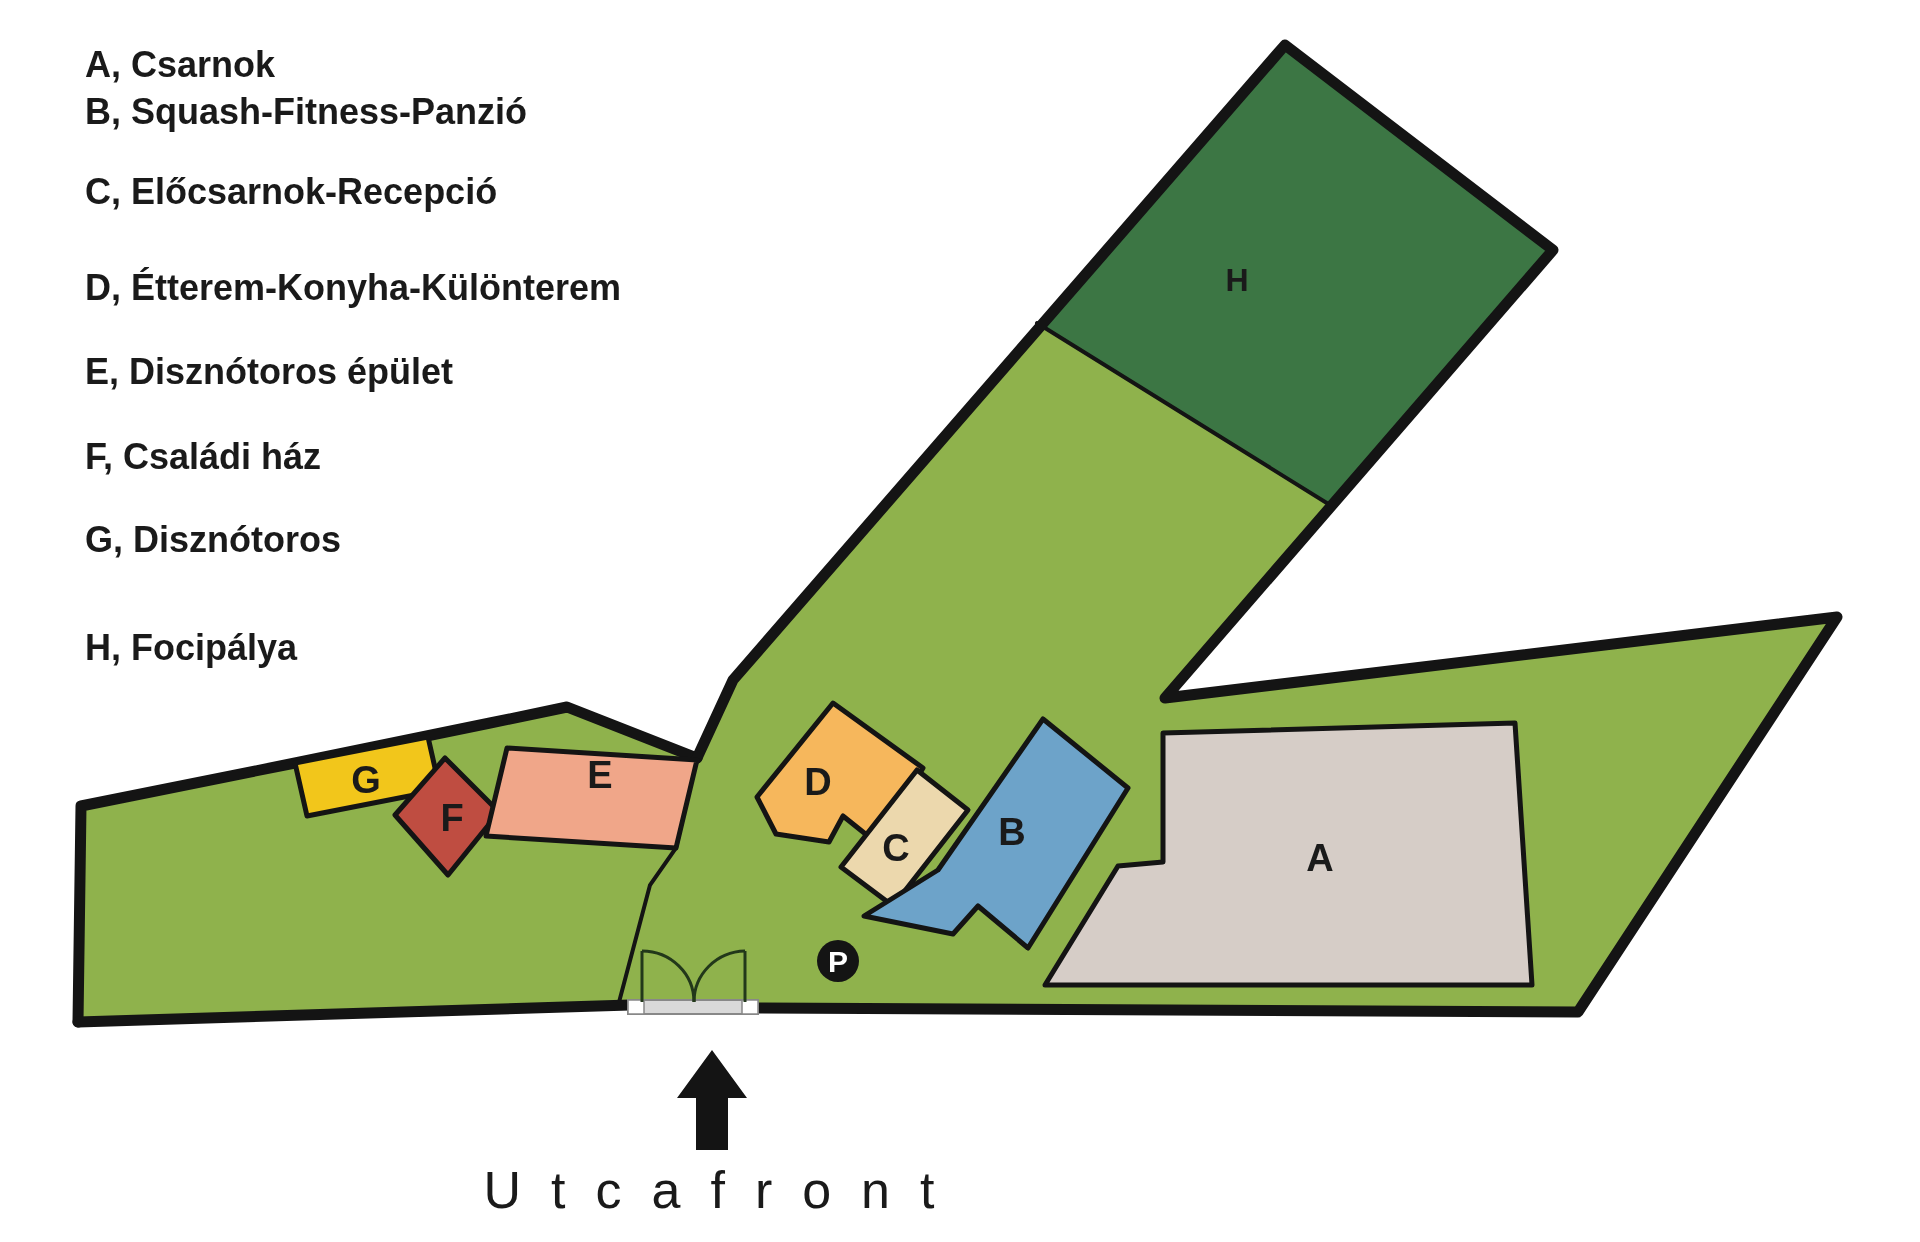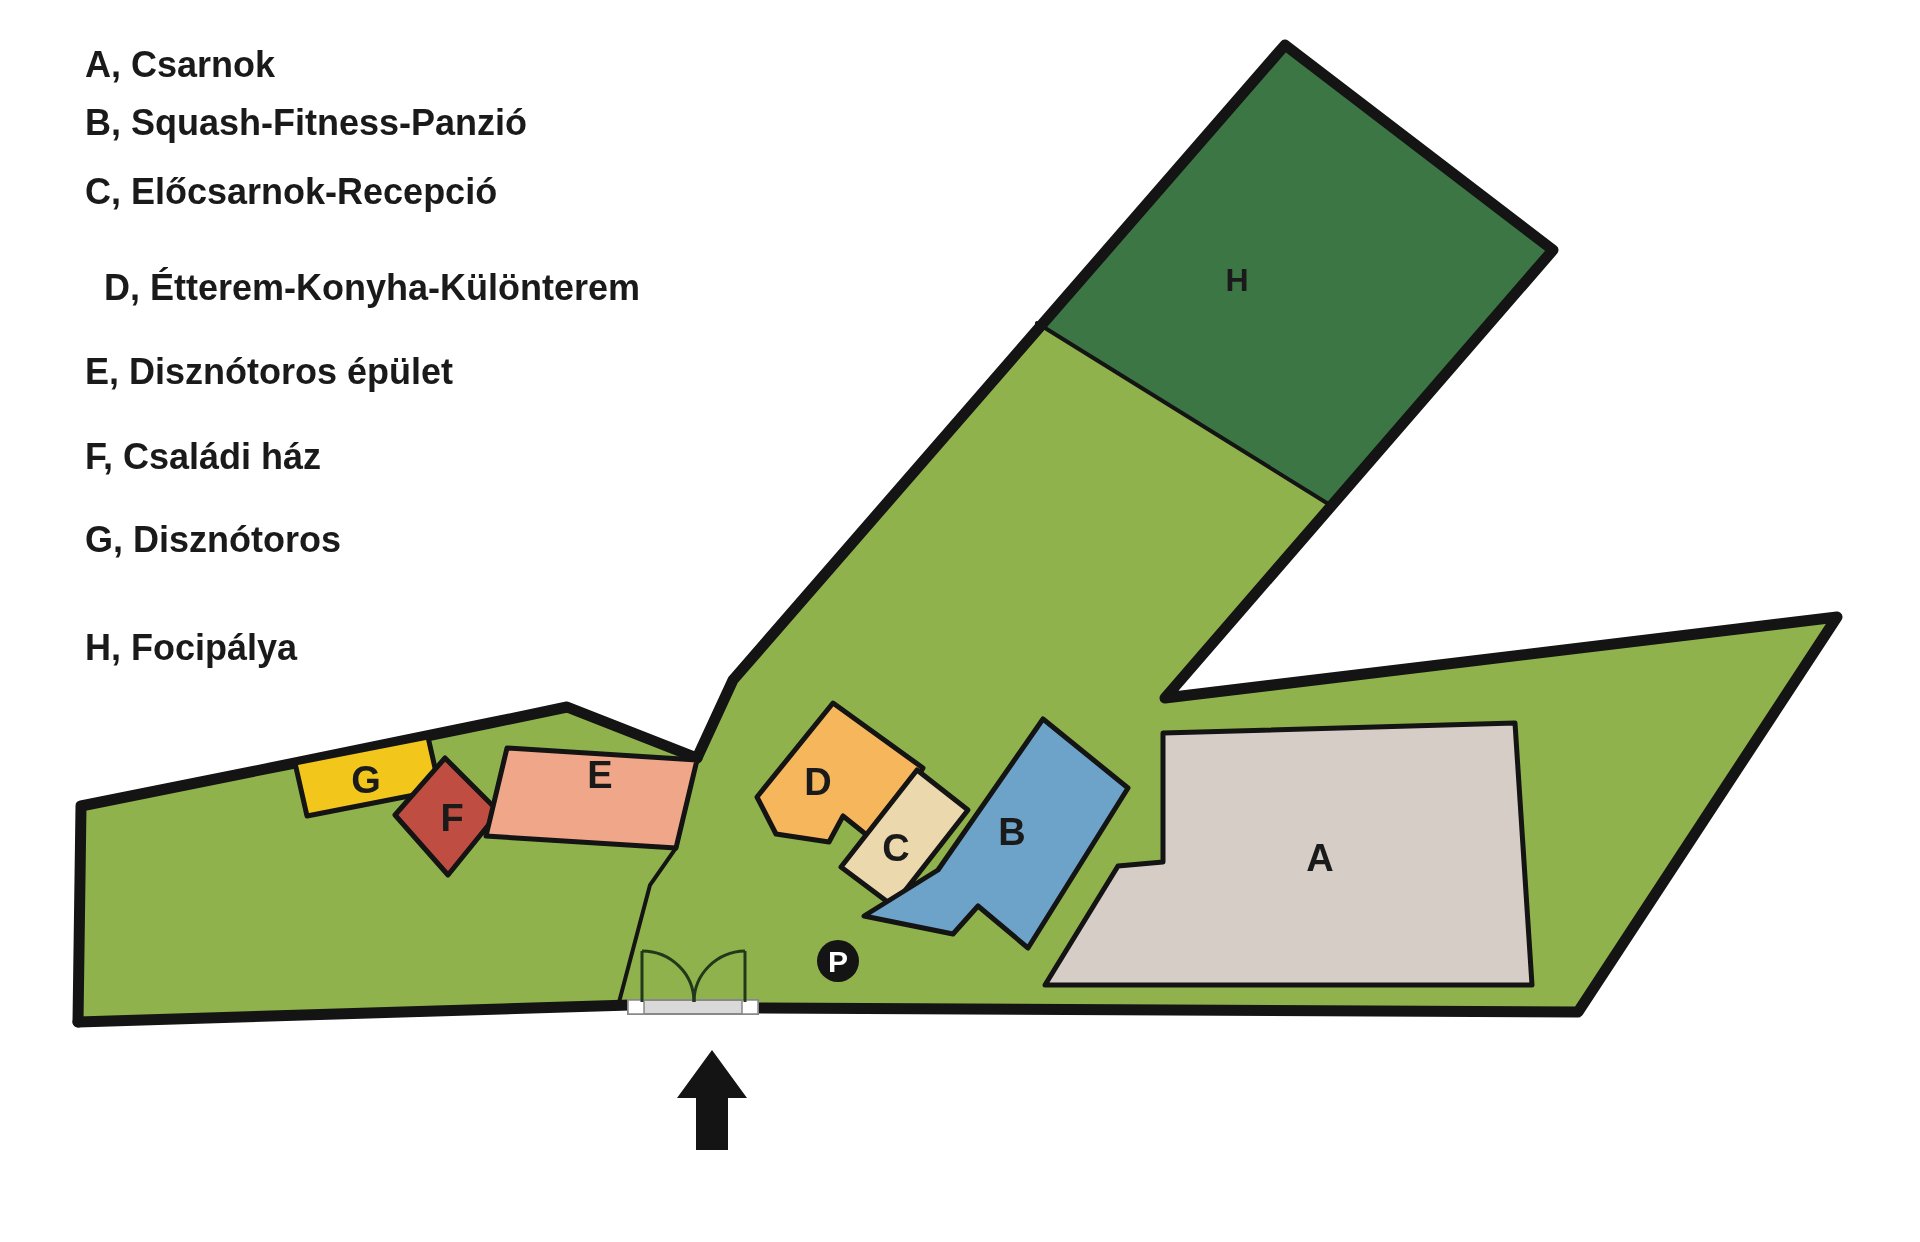--- a/index.html
+++ b/index.html
@@ -4,23 +4,23 @@
 <style>
   html,body{margin:0;padding:0;background:#ffffff;}
   #stage{position:relative;width:1920px;height:1242px;background:#ffffff;overflow:hidden;
          font-family:"Liberation Sans", sans-serif;}
   #map-svg{position:absolute;left:0;top:0;}
   #map-svg text{font-family:"Liberation Sans", sans-serif;font-weight:bold;fill:#1a1a1a;}
   .legend{position:absolute;left:85px;top:0;width:700px;}
   .legend-item{position:absolute;left:0;font-size:36px;font-weight:bold;color:#1a1a1a;
                white-space:nowrap;line-height:1.1;}
   .legend-item:nth-child(1){top:16px;margin-top:29px;}
-  .legend-item:nth-child(2){top:103px;}
+  .legend-item:nth-child(2){top:92px;}
   .legend-item:nth-child(3){top:172px;}
-  .legend-item:nth-child(4){top:268px;margin-left:19px;}
+  .legend-item:nth-child(4){top:268px;}
   .legend-item:nth-child(5){top:352px;}
   .legend-item:nth-child(6){top:437px;}
   .legend-item:nth-child(7){top:520px;}
   .legend-item:nth-child(8){top:628px;}
   .street-label{position:absolute;left:724px;top:1160px;transform:translateX(-50%);
                 font-size:52px;color:#1a1a1a;letter-spacing:30px;white-space:nowrap;}
 </style>
 </head>
 <body>
 
@@ -66,14 +66,15 @@
     <div class="legend-item">A, Csarnok</div>
     <div class="legend-item">B, Squash-Fitness-Panzió</div>
     <div class="legend-item">C, Előcsarnok-Recepció</div>
     <div class="legend-item">D, Étterem-Konyha-Különterem</div>
     <div class="legend-item">E, Disznótoros épület</div>
     <div class="legend-item">F, Családi ház</div>
     <div class="legend-item">G, Disznótoros</div>
     <div class="legend-item">H, Focipálya</div>
   </div>
 
+  <div class="street-label">Utcafront</div>
 
 </div>
 
 </body></html>

